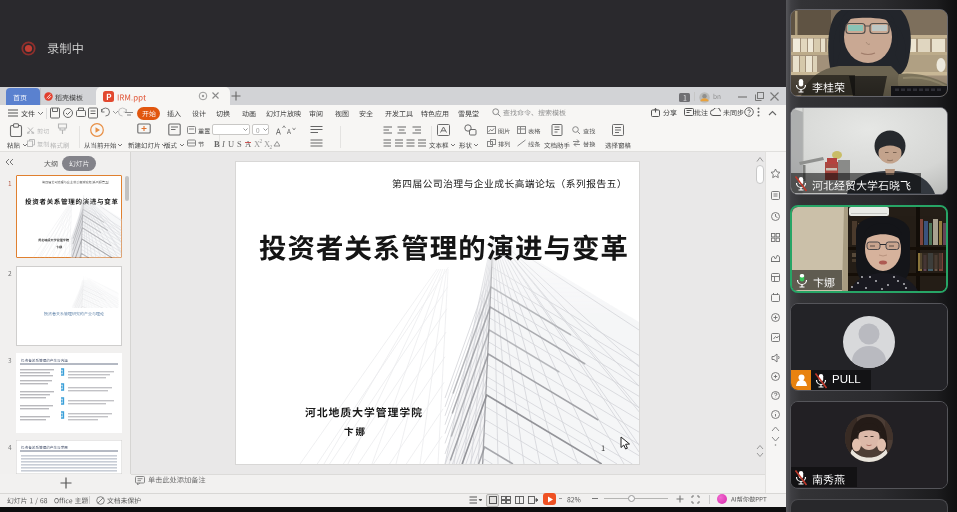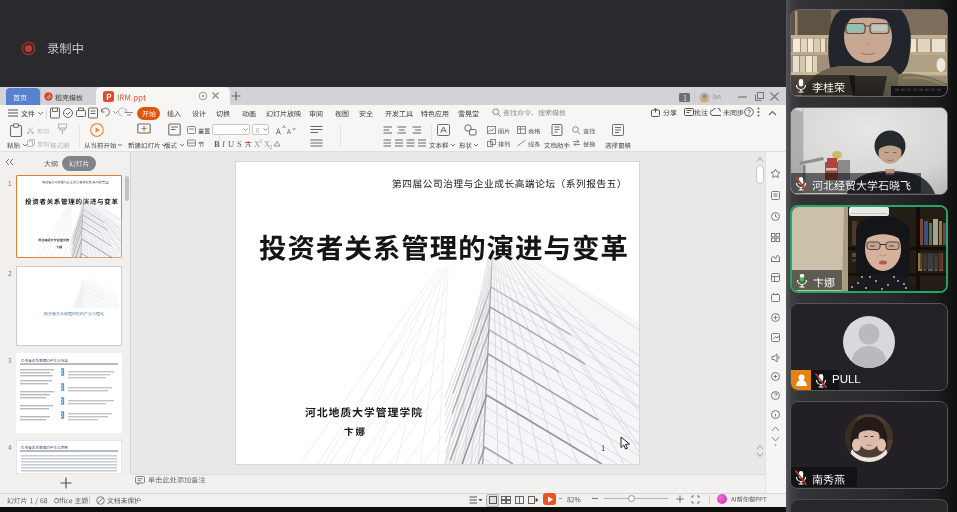--- a/index.html
+++ b/index.html
@@ -1075,21 +1075,21 @@
       <circle cx="78" cy="38" r="26" fill="#d8d9db"></circle>
       <g clip-path="url(#c4)">
         <circle cx="78" cy="30" r="10.5" fill="#b9bac0"></circle>
         <ellipse cx="78" cy="57" rx="17" ry="15" fill="#b9bac0"></ellipse>
       </g>
     </svg><div style="position:absolute;left:0;top:66px;width:20px;height:20px;background:#e8820f">
       <svg class="abs" style="left:3.5px;top:3px" width="13" height="14" viewBox="0 0 13 14">
         <circle cx="6.5" cy="4.5" r="3" fill="#fff"></circle>
         <path d="M1 13 C1.5 8.5 4 7 6.5 7 C9 7 11.5 8.5 12 13 Z" fill="#fff"></path>
       </svg>
-    </div><div style="position:absolute;left:20px;top:66px;width:28px;height:20px;background:rgba(8,8,8,0.55)">
+    </div><div style="position:absolute;left:20px;top:66px;width:60px;height:20px;background:rgba(8,8,8,0.55)">
       <svg class="abs" style="left:3px;top:2.5px" width="14" height="16" viewBox="0 0 14 16">
         <rect x="4.8" y="1" width="4.4" height="7.5" rx="2.2" fill="#fff"></rect>
         <path d="M2.5 7a4.5 4.5 0 0 0 9 0" fill="none" stroke="#fff" stroke-width="1.2"></path>
         <path d="M7 11.5V14M4.5 14h5" stroke="#fff" stroke-width="1.2"></path>
         <path d="M1.5 0.5L12.5 15" stroke="#c0392b" stroke-width="1.6"></path>
       </svg>
       <div style="position:absolute;left:21px;top:3px;color:#fff;font-size:11.5px;font-family:'Liberation Sans',sans-serif">PULL</div>
     </div></div>
 <div style="position:absolute;left:790px;top:401px;width:158px;height:88px;background:#222024;border:1px solid #55555a;border-radius:8px;overflow:hidden"><svg width="156" height="86" viewBox="0 0 156 86">
       <rect width="156" height="86" fill="#222024"></rect>

